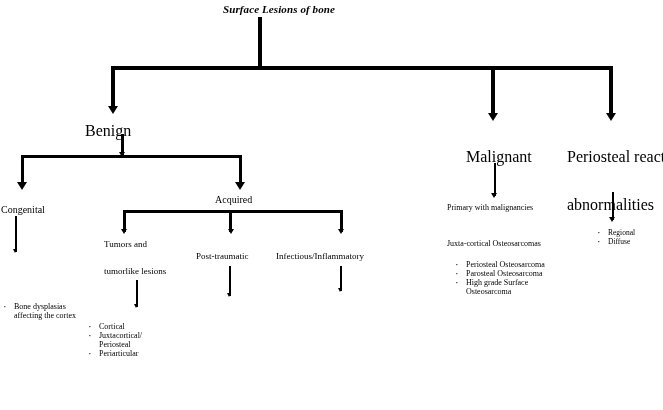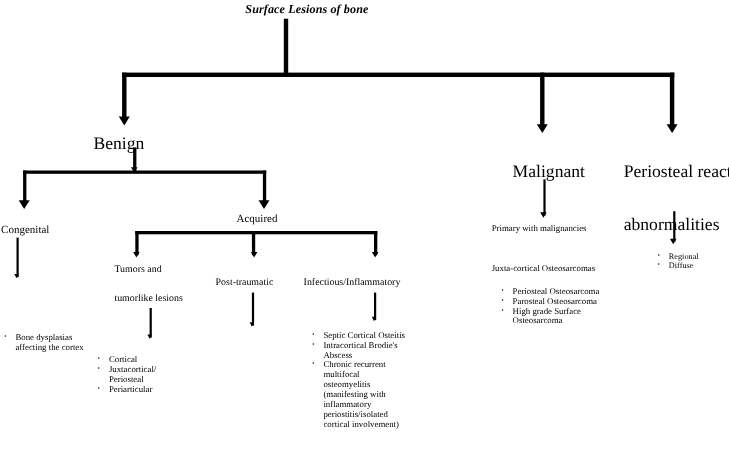--- a/index.html
+++ b/index.html
@@ -99,32 +99,20 @@
   <div class="vline" style="left:229px;top:266px;width:1.5px;height:30px;"></div>
   <div class="arrow-xs" style="left:227px;top:293px;"></div>
 
 
   <div class="vline" style="left:340px;top:210px;width:2.5px;height:22px;"></div>
   <div class="arrow-sm" style="left:338px;top:229px;"></div>
   <div class="txt lvl3" style="left:276px;top:250px;">Infectious/Inflammatory</div>
   <div class="vline" style="left:340px;top:266px;width:1.5px;height:25px;"></div>
   <div class="arrow-xs" style="left:338px;top:288px;"></div>
 
-  <div class="blist small" style="left:283px;top:300px;width:110px;">
-    <span class="brow">Septic Cortical Osteitis</span>
-    <span class="brow">Intracortical Brodie's
-Abscess</span>
-    <span class="brow">Chronic recurrent
-multifocal
-osteomyelitis
-(manifesting with
-inflammatory
-periostitis/isolated
-cortical involvement)</span>
-  </div>
 
   <div class="vline" style="left:494px;top:163px;width:2px;height:33px;"></div>
   <div class="arrow-sm" style="left:491px;top:193px;"></div>
   <div class="txt small" style="left:447px;top:203px;">Primary with malignancies</div>
 
   <div class="txt small" style="left:447px;top:239px;">Juxta-cortical Osteosarcomas</div>
 
   <div class="blist small" style="left:455px;top:260px;width:125px;">
     <span class="brow">Periosteal Osteosarcoma</span>
     <span class="brow">Parosteal Osteosarcoma</span>

